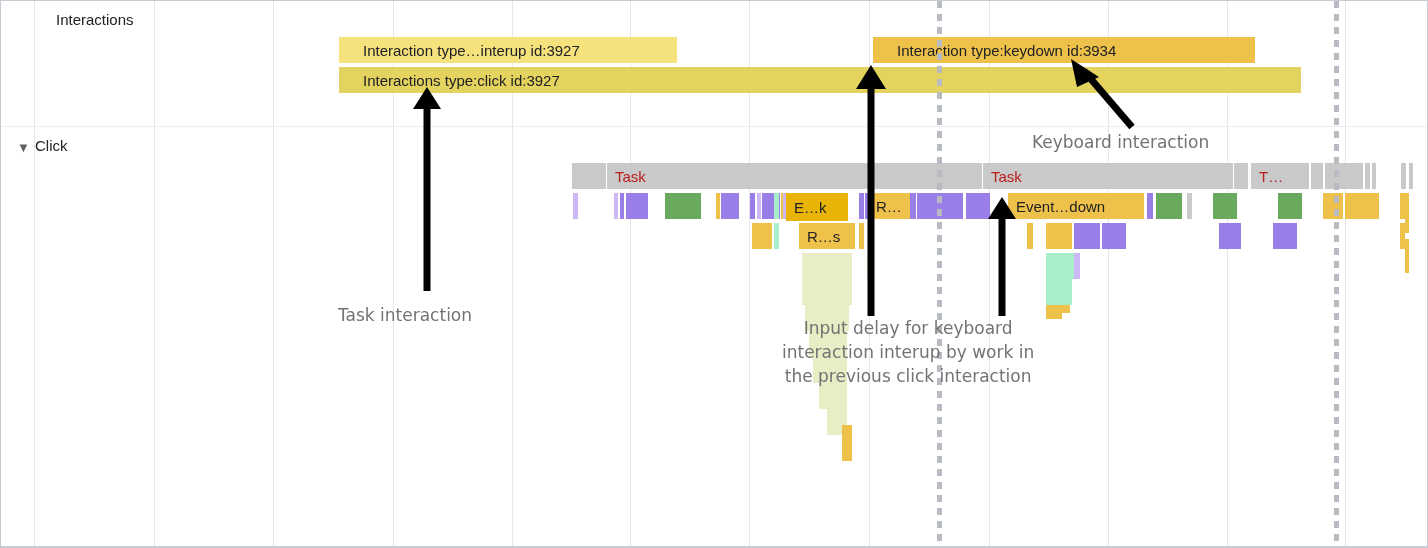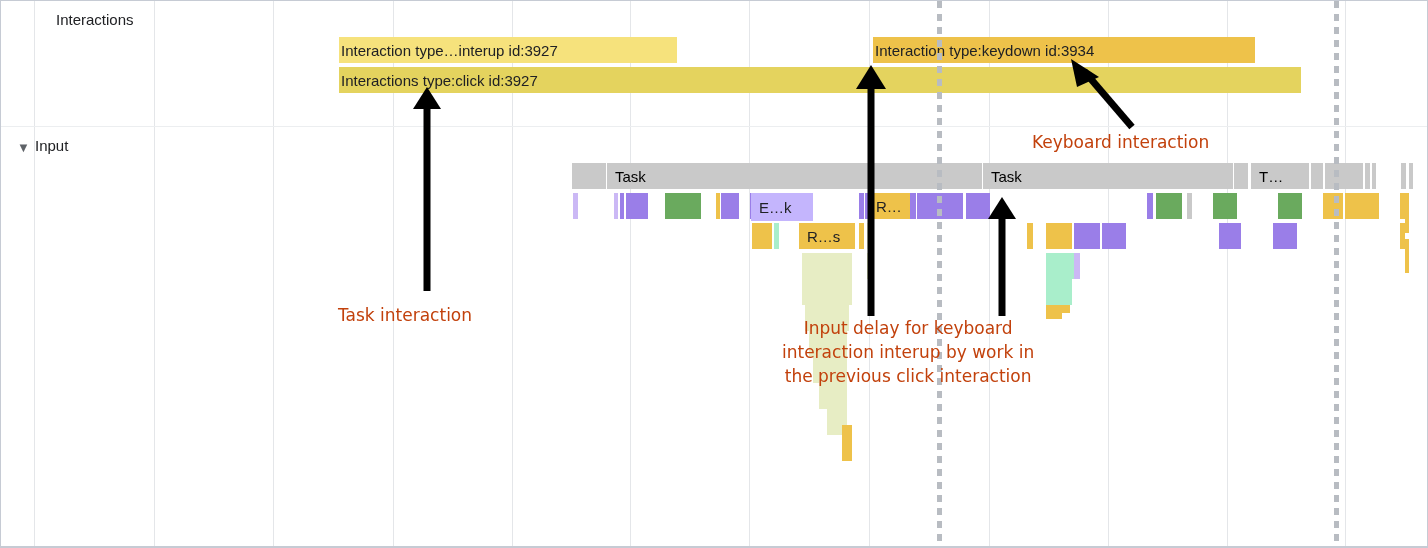--- a/index.html
+++ b/index.html
@@ -34,41 +34,41 @@
     font-size:13px;color:#5f6368;
     line-height:1;
   }
 
   
   .ibar{
     position:absolute;height:26px;
     display:flex;align-items:center;
     font-size:15px;color:#202124;
     box-sizing:border-box;
-    padding-left:2px;
+    padding-left:24px;
     overflow:hidden;white-space:nowrap;
   }
 
   
   .blk{position:absolute;box-sizing:border-box;}
   .blk.lbl{
     display:flex;align-items:center;justify-content:flex-start;
     padding-left:8px;
     font-size:15px;color:#202124;
     overflow:hidden;white-space:nowrap;
   }
   .blk.task{
-    font-size:15px;color:#000000;
+    font-size:15px;color:#b91c1c;
   }
 
   
   .anno{
     position:absolute;
     font-family:"DejaVu Sans","Liberation Sans",sans-serif;
-    font-size:17px;color:#c2410c;
+    font-size:17px;color:#737373;
     line-height:1.42;
     white-space:pre-line;
   }
   .anno.center{text-align:center;}
 
   .arrow{position:absolute;}
 </style>
 </head>
 <body>
 
@@ -88,21 +88,21 @@
       <div class="gridline" style="left: 1226px;"></div>
       <div class="gridline" style="left: 1344px;"></div>
     </div>
 
   <div class="hline" style="top:125px"></div>
   <div class="hline" style="top:545px;background:#c6cbd4;height:2px"></div>
 
   <div class="track-label" style="left:55px;top:10px">Interactions</div>
 
   <div class="tri" style="left:16px;top:140px">▼</div>
-  <div class="track-label" style="left:34px;top:136px">Input</div>
+  <div class="track-label" style="left:34px;top:136px">Click</div>
 
   <div id="interactions-layer">
       <div class="ibar" style="left: 338px; top: 36px; width: 338px; height: 26px; background: rgb(246, 226, 124);">Interaction type…interup id:3927</div>
       <div class="ibar" style="left: 872px; top: 36px; width: 382px; height: 26px; background: rgb(238, 194, 74);">Interaction type:keydown id:3934</div>
       <div class="ibar" style="left: 338px; top: 66px; width: 962px; height: 26px; background: rgb(228, 211, 94);">Interactions type:click id:3927</div>
       <div class="ibar" style="left: 872px; top: 66px; width: 428px; height: 26px; background: rgb(228, 211, 94);"></div>
     </div>
 
   <div id="flame-layer">
       <div class="blk" style="left: 571px; top: 162px; width: 34px; height: 26px; background: rgb(201, 201, 201);"></div>
@@ -167,22 +167,23 @@
       <div class="blk" style="left: 1045px; top: 304px; width: 16px; height: 14px; background: rgb(238, 194, 74);"></div>
       <div class="blk" style="left: 1061px; top: 304px; width: 8px; height: 8px; background: rgb(238, 194, 74);"></div>
       <div class="blk" style="left: 1404px; top: 192px; width: 4px; height: 40px; background: rgb(238, 194, 74);"></div>
       <div class="blk" style="left: 1404px; top: 238px; width: 4px; height: 34px; background: rgb(238, 194, 74);"></div>
     </div>
 
   <div class="blk task lbl" style="left:606px;top:162px;width:264px;height:26px;background:#c9c9c9">Task</div>
   <div class="blk task lbl" style="left:982px;top:162px;width:250px;height:26px;background:#c9c9c9">Task</div>
   <div class="blk task lbl" style="left:1250px;top:162px;width:58px;height:26px;background:#c9c9c9">T…</div>
 
-  <div class="blk lbl" style="left:750px;top:192px;width:62px;height:28px;background:#c4b5fd">E…k</div>
+  <div class="blk lbl" style="left:785px;top:192px;width:62px;height:28px;background:#eab308">E…k</div>
   <div class="blk lbl" style="left:798px;top:222px;width:56px;height:26px;background:#eec24a">R…s</div>
+  <div class="blk lbl" style="left:1007px;top:192px;width:136px;height:26px;background:#eec24a">Event…down</div>
   <div class="blk lbl" style="left:867px;top:192px;width:42px;height:26px;background:#eec24a">R…</div>
 
   <div id="dot-layer">
       <div class="dotline" style="left: 936px;"></div>
       <div class="dotline" style="left: 1333px;"></div>
     </div>
 
   <svg class="arrow" style="left:0;top:0;width:1428px;height:548px;pointer-events:none" viewBox="0 0 1428 548">
 
     <g>

